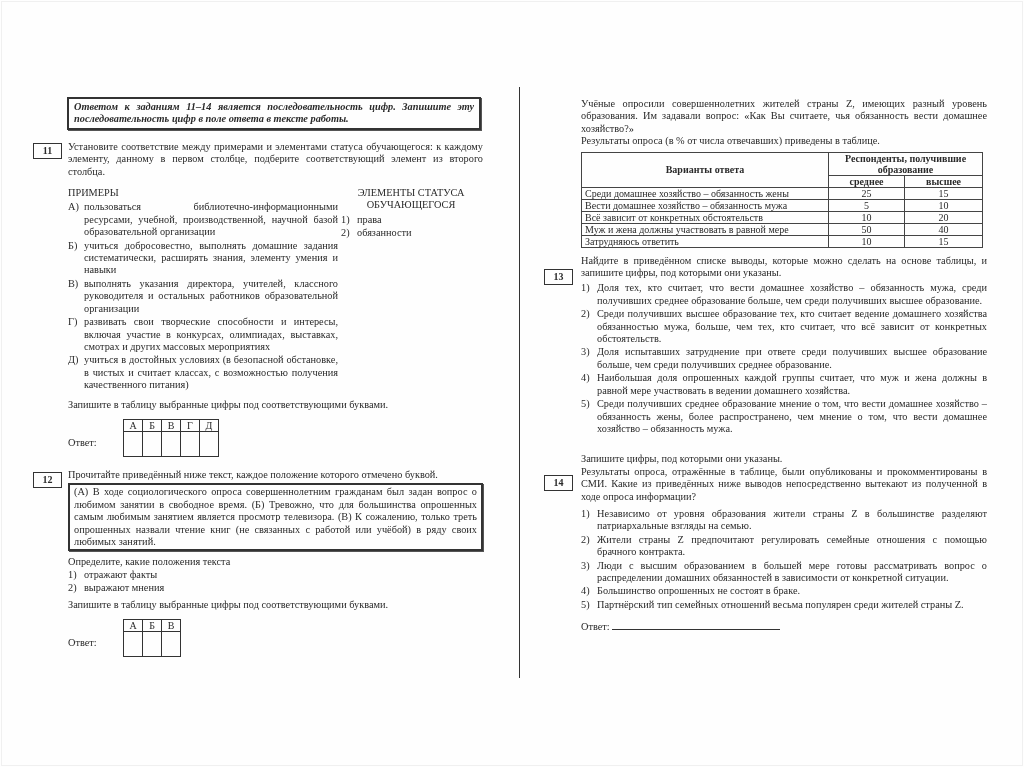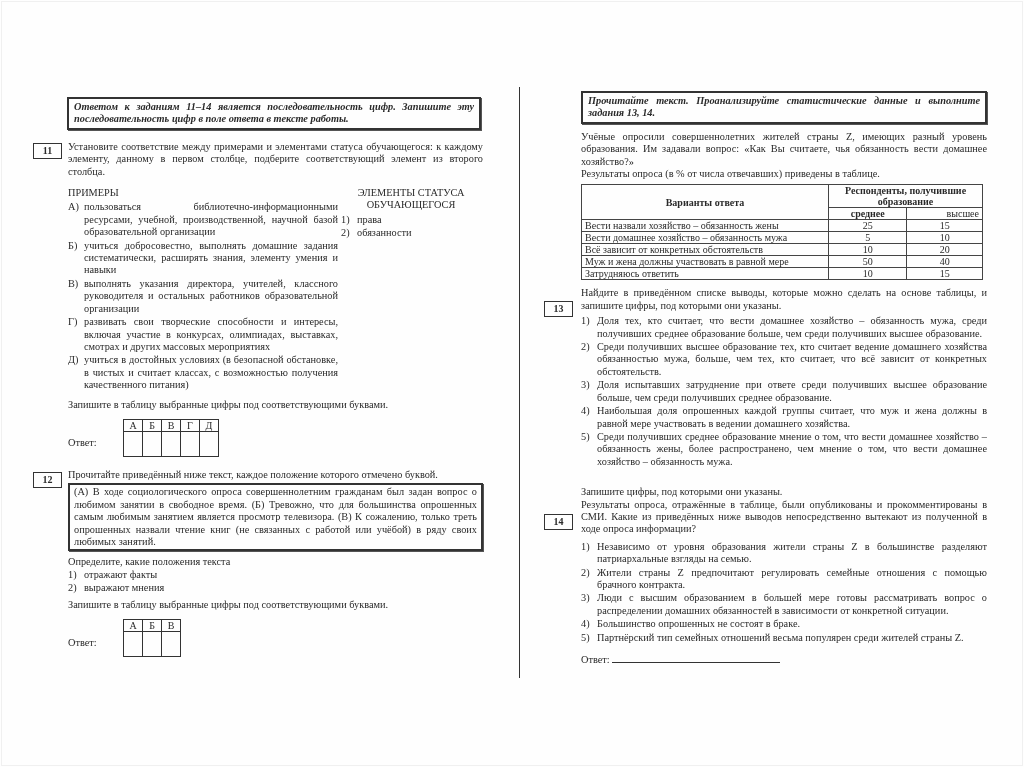--- a/index.html
+++ b/index.html
@@ -163,38 +163,37 @@
               <td></td>
               <td></td>
             </tr>
       </tbody>
         </table>
     </div>
   </div>
 </div>
 
 <div class="page right">
-  <div class="notice">Прочитайте текст. Проанализируйте статистические данные и выполните задания 13, 14.</div>
   <p class="p" style="margin-top:7px;">Учёные опросили совершеннолетних жителей страны Z, имеющих разный уровень образования. Им задавали вопрос: «Как Вы считаете, чья обязанность вести домашнее хозяйство?»</p>
   <p class="p">Результаты опроса (в % от числа отвечавших) приведены в таблице.</p>
 
   <table class="survey-table">
     <tbody>
         <tr>
       <th rowspan="2" style="width:240px;">Варианты ответа</th>
       <th colspan="2">Респонденты, получившие образование</th>
     </tr>
     <tr>
       <th style="font-weight:bold;">среднее</th>
-      <th style="font-weight:normal;text-align:right;">высшее</th>
+      <th style="font-weight:bold;">высшее</th>
     </tr>
     </tbody>
       <tbody id="survey-body">
         <tr>
-          <td>Вести назвали хозяйство – обязанность жены</td>
+          <td>Среди домашнее хозяйство – обязанность жены</td>
           <td class="num">25</td>
           <td class="num">15</td>
         </tr>
         <tr>
           <td>Вести домашнее хозяйство – обязанность мужа</td>
           <td class="num">5</td>
           <td class="num">10</td>
         </tr>
         <tr>
           <td>Всё зависит от конкретных обстоятельств</td>
@@ -235,21 +234,21 @@
           <span class="txt">Наибольшая доля опрошенных каждой группы считает, что муж и жена должны в равной мере участвовать в ведении домашнего хозяйства.</span>
         </div>
         <div class="item">
           <span class="mark">5)</span>
           <span class="txt">Среди получивших среднее образование мнение о том, что вести домашнее хозяйство – обязанность жены, более распространено, чем мнение о том, что вести домашнее хозяйство – обязанность мужа.</span>
         </div>
       </div>
   </div>
 
   <div class="task" style="margin-top:18px;">
-    <div class="task-num" style="top:16px;">14</div>
+    <div class="task-num" style="top:10px;">14</div>
     <p class="p">Запишите цифры, под которыми они указаны.</p>
     <p class="p">Результаты опроса, отражённые в таблице, были опубликованы и прокомментированы в СМИ. Какие из приведённых ниже выводов непосредственно вытекают из полученной в ходе опроса информации?</p>
     <div id="task14-options" style="margin-top:5px;">
         <div class="item">
           <span class="mark">1)</span>
           <span class="txt">Независимо от уровня образования жители страны Z в большинстве разделяют патриархальные взгляды на семью.</span>
         </div>
         <div class="item">
           <span class="mark">2)</span>
           <span class="txt">Жители страны Z предпочитают регулировать семейные отношения с помощью брачного контракта.</span>

